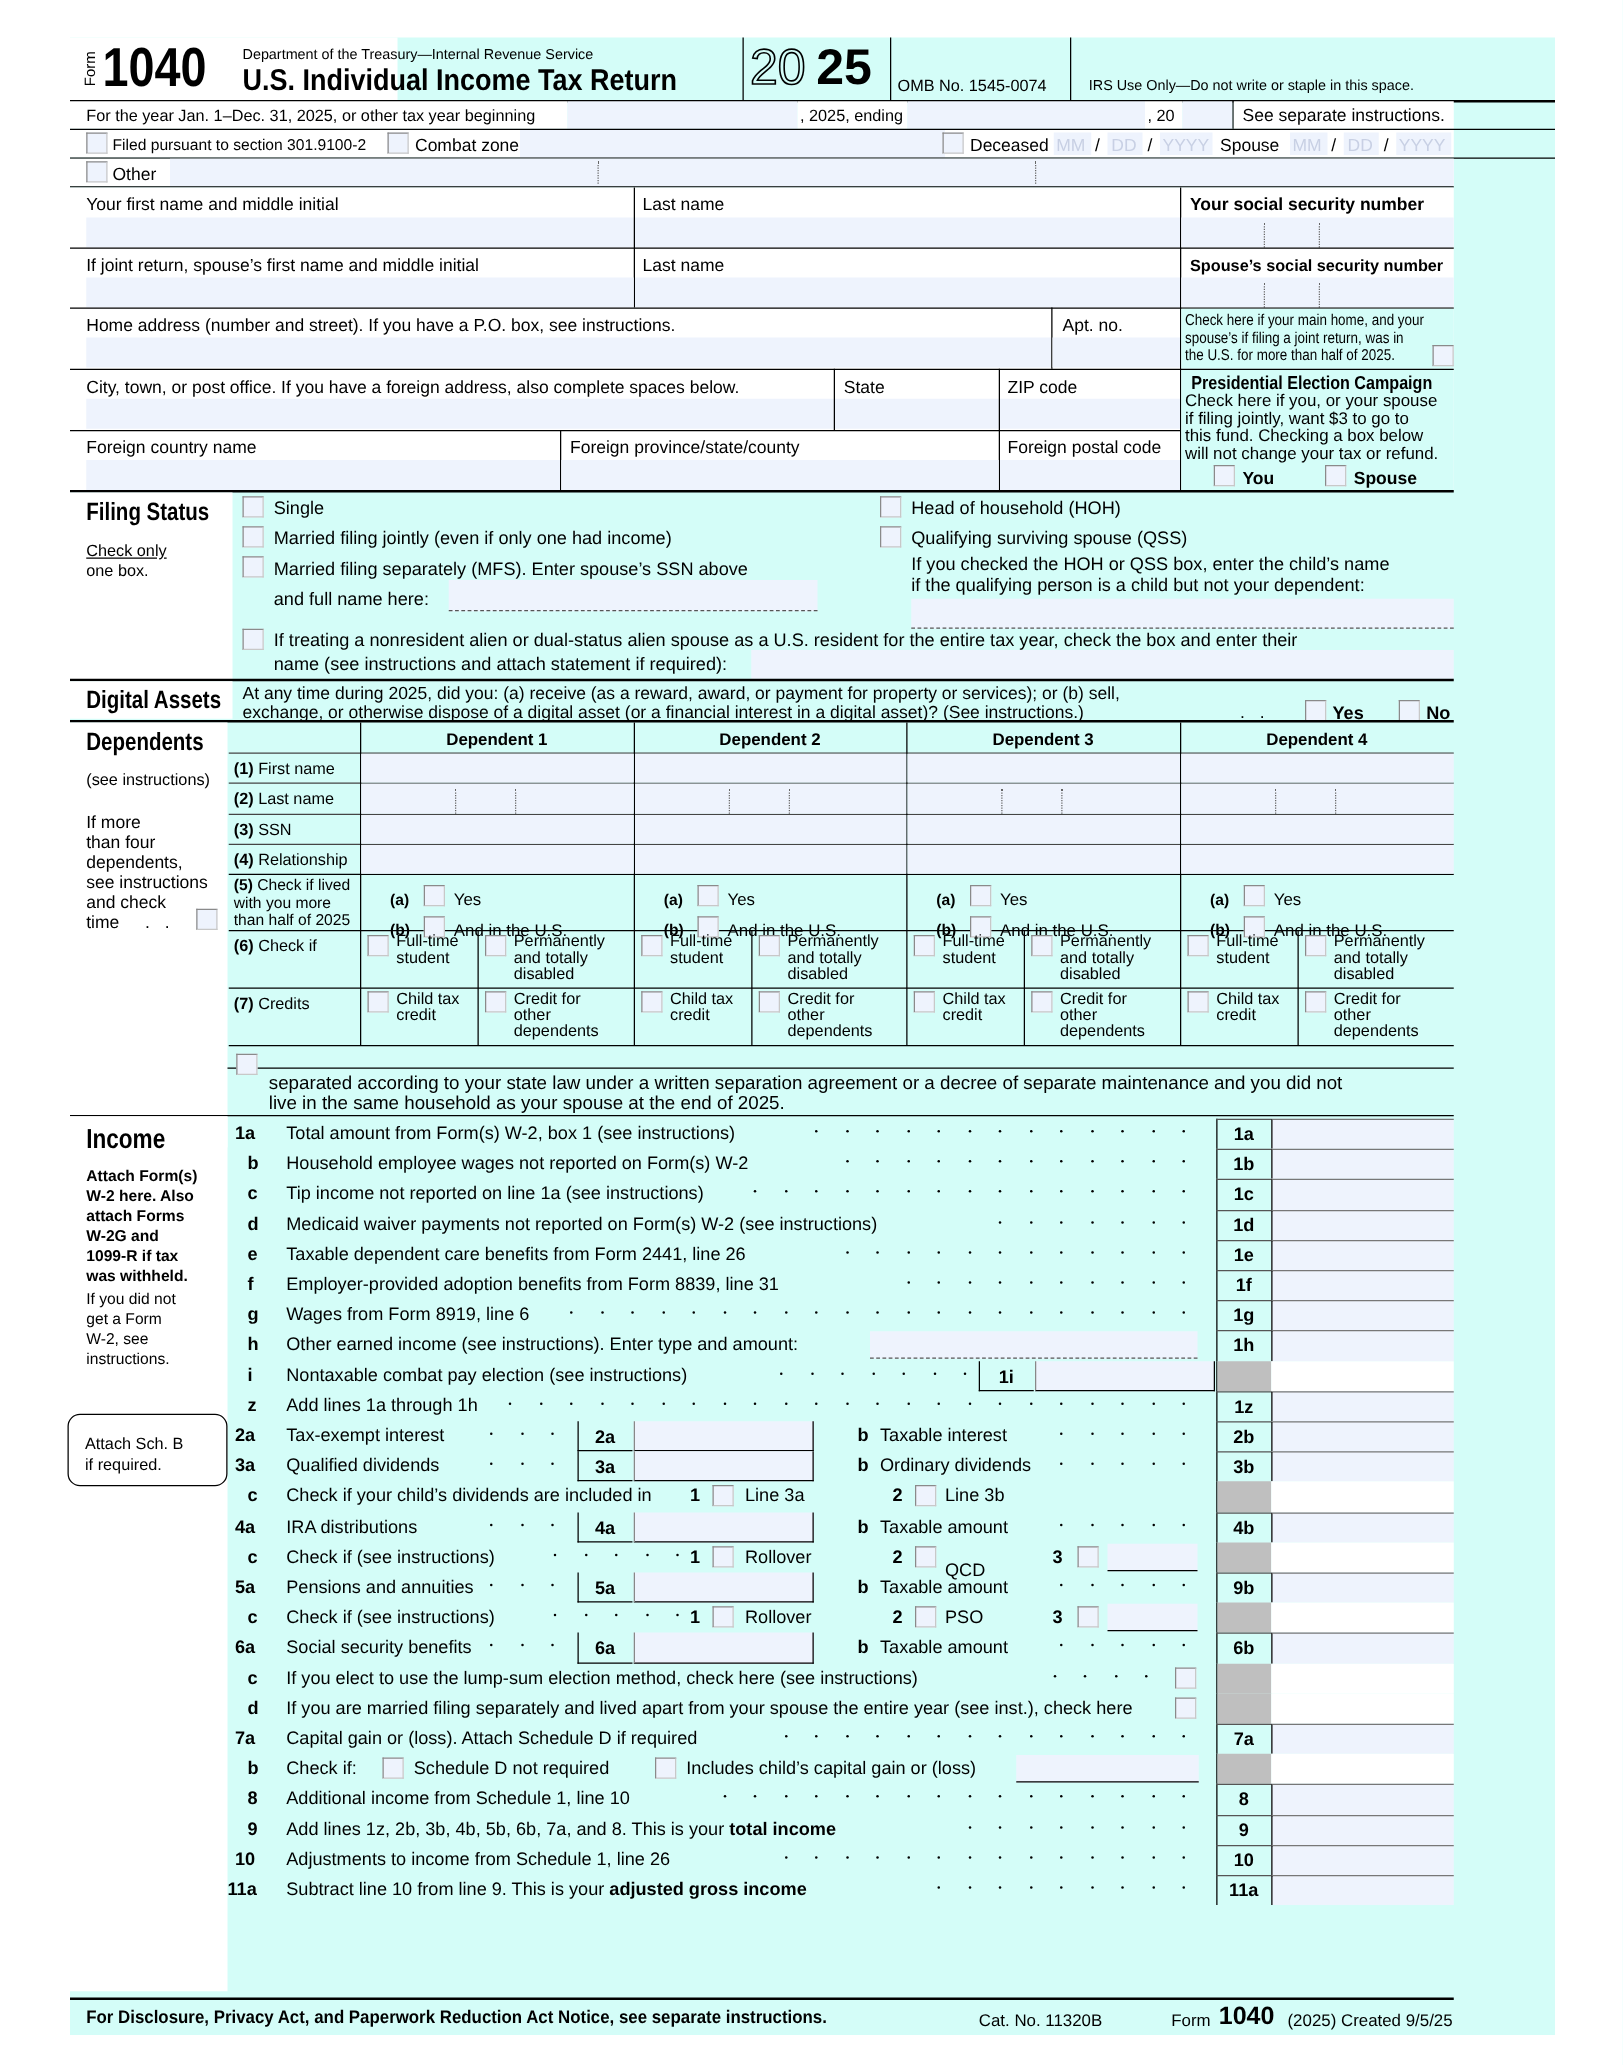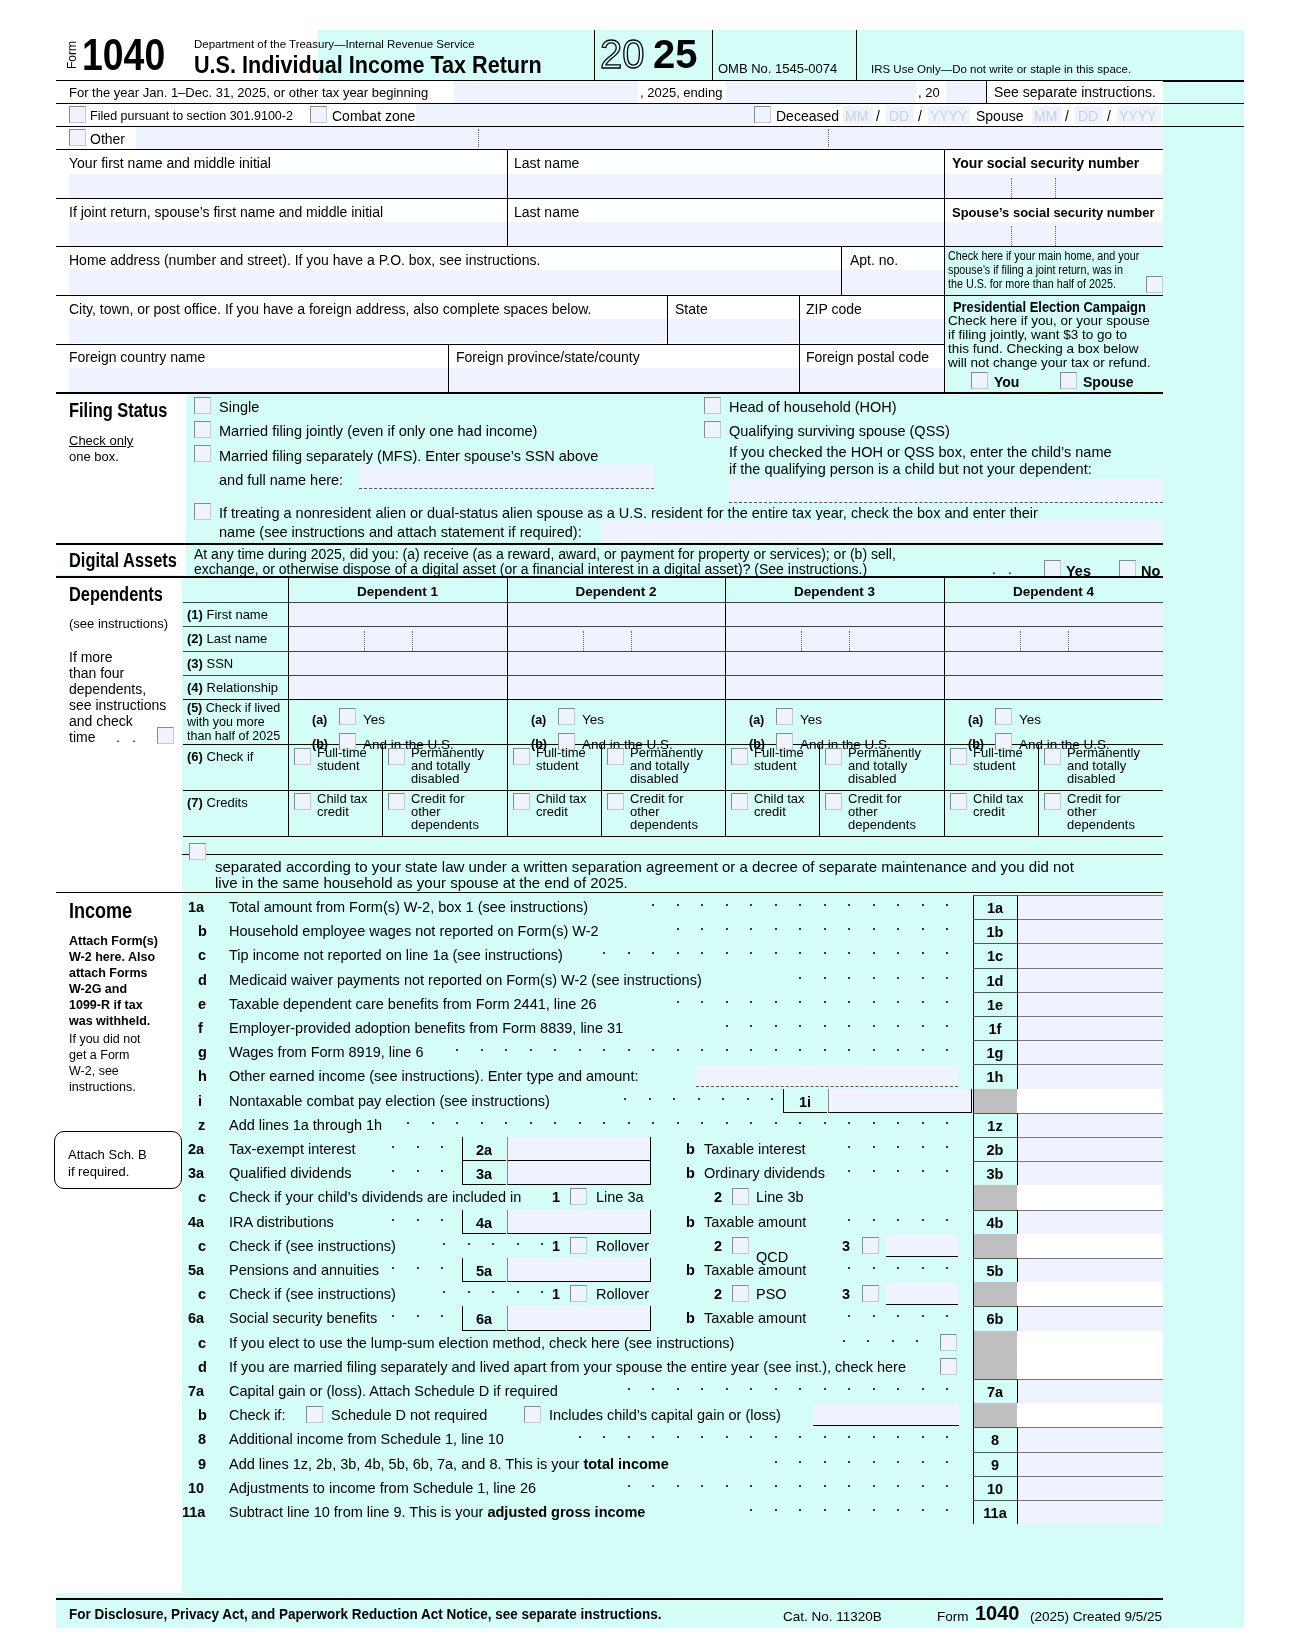--- a/index.html
+++ b/index.html
@@ -648,21 +648,21 @@
       <div class="abs fill" style="left:451px;top:1228.0000000000002px;width:144px;height:24.2px;border-left:1px solid #888;border-right:1px solid #000;border-bottom:1px solid #000;"></div>
       <div class="t b" style="left:630px;top:1232.0000000000002px;">b</div>
       <div class="t" style="left:648px;top:1232.0000000000002px;">Taxable amount</div>
       <span class="abs" style="left:890px;top:1237.0000000000002px;width:2px;height:2px;background:#000;border-radius:1px;"></span>
       <span class="abs" style="left:865.5px;top:1237.0000000000002px;width:2px;height:2px;background:#000;border-radius:1px;"></span>
       <span class="abs" style="left:841px;top:1237.0000000000002px;width:2px;height:2px;background:#000;border-radius:1px;"></span>
       <span class="abs" style="left:816.5px;top:1237.0000000000002px;width:2px;height:2px;background:#000;border-radius:1px;"></span>
       <span class="abs" style="left:792px;top:1237.0000000000002px;width:2px;height:2px;background:#000;border-radius:1px;"></span>
       <div class="vl" style="left:917px;top:1228.0000000000002px;height:24.2px;"></div>
       <div class="abs" style="left:917px;top:1228.0000000000002px;width:44px;height:24.2px;border-top:1px solid #555;"></div>
-      <div class="t b" style="left:917px;width:44px;text-align:center;top:1233.0000000000002px;">5b</div>
+      <div class="t b" style="left:917px;width:44px;text-align:center;top:1233.0000000000002px;">9b</div>
       <div class="abs fill" style="left:961px;top:1228.0000000000002px;width:146px;height:24.2px;border-top:1px solid #777;border-left:1px solid #000;"></div>
       <div class="t b" style="left:142px;top:1256.2000000000003px;">c</div>
       <div class="t" style="left:173px;top:1256.2000000000003px;">Check if (see instructions)</div>
       <span class="abs" style="left:485px;top:1261.2000000000003px;width:2px;height:2px;background:#000;border-radius:1px;"></span>
       <span class="abs" style="left:460.5px;top:1261.2000000000003px;width:2px;height:2px;background:#000;border-radius:1px;"></span>
       <span class="abs" style="left:436px;top:1261.2000000000003px;width:2px;height:2px;background:#000;border-radius:1px;"></span>
       <span class="abs" style="left:411.5px;top:1261.2000000000003px;width:2px;height:2px;background:#000;border-radius:1px;"></span>
       <span class="abs" style="left:387px;top:1261.2000000000003px;width:2px;height:2px;background:#000;border-radius:1px;"></span>
       <div class="t b" style="left:496px;top:1256.2000000000003px;">1</div>
       <div class="cb" style="left:514px;top:1255.2000000000003px;"></div>

